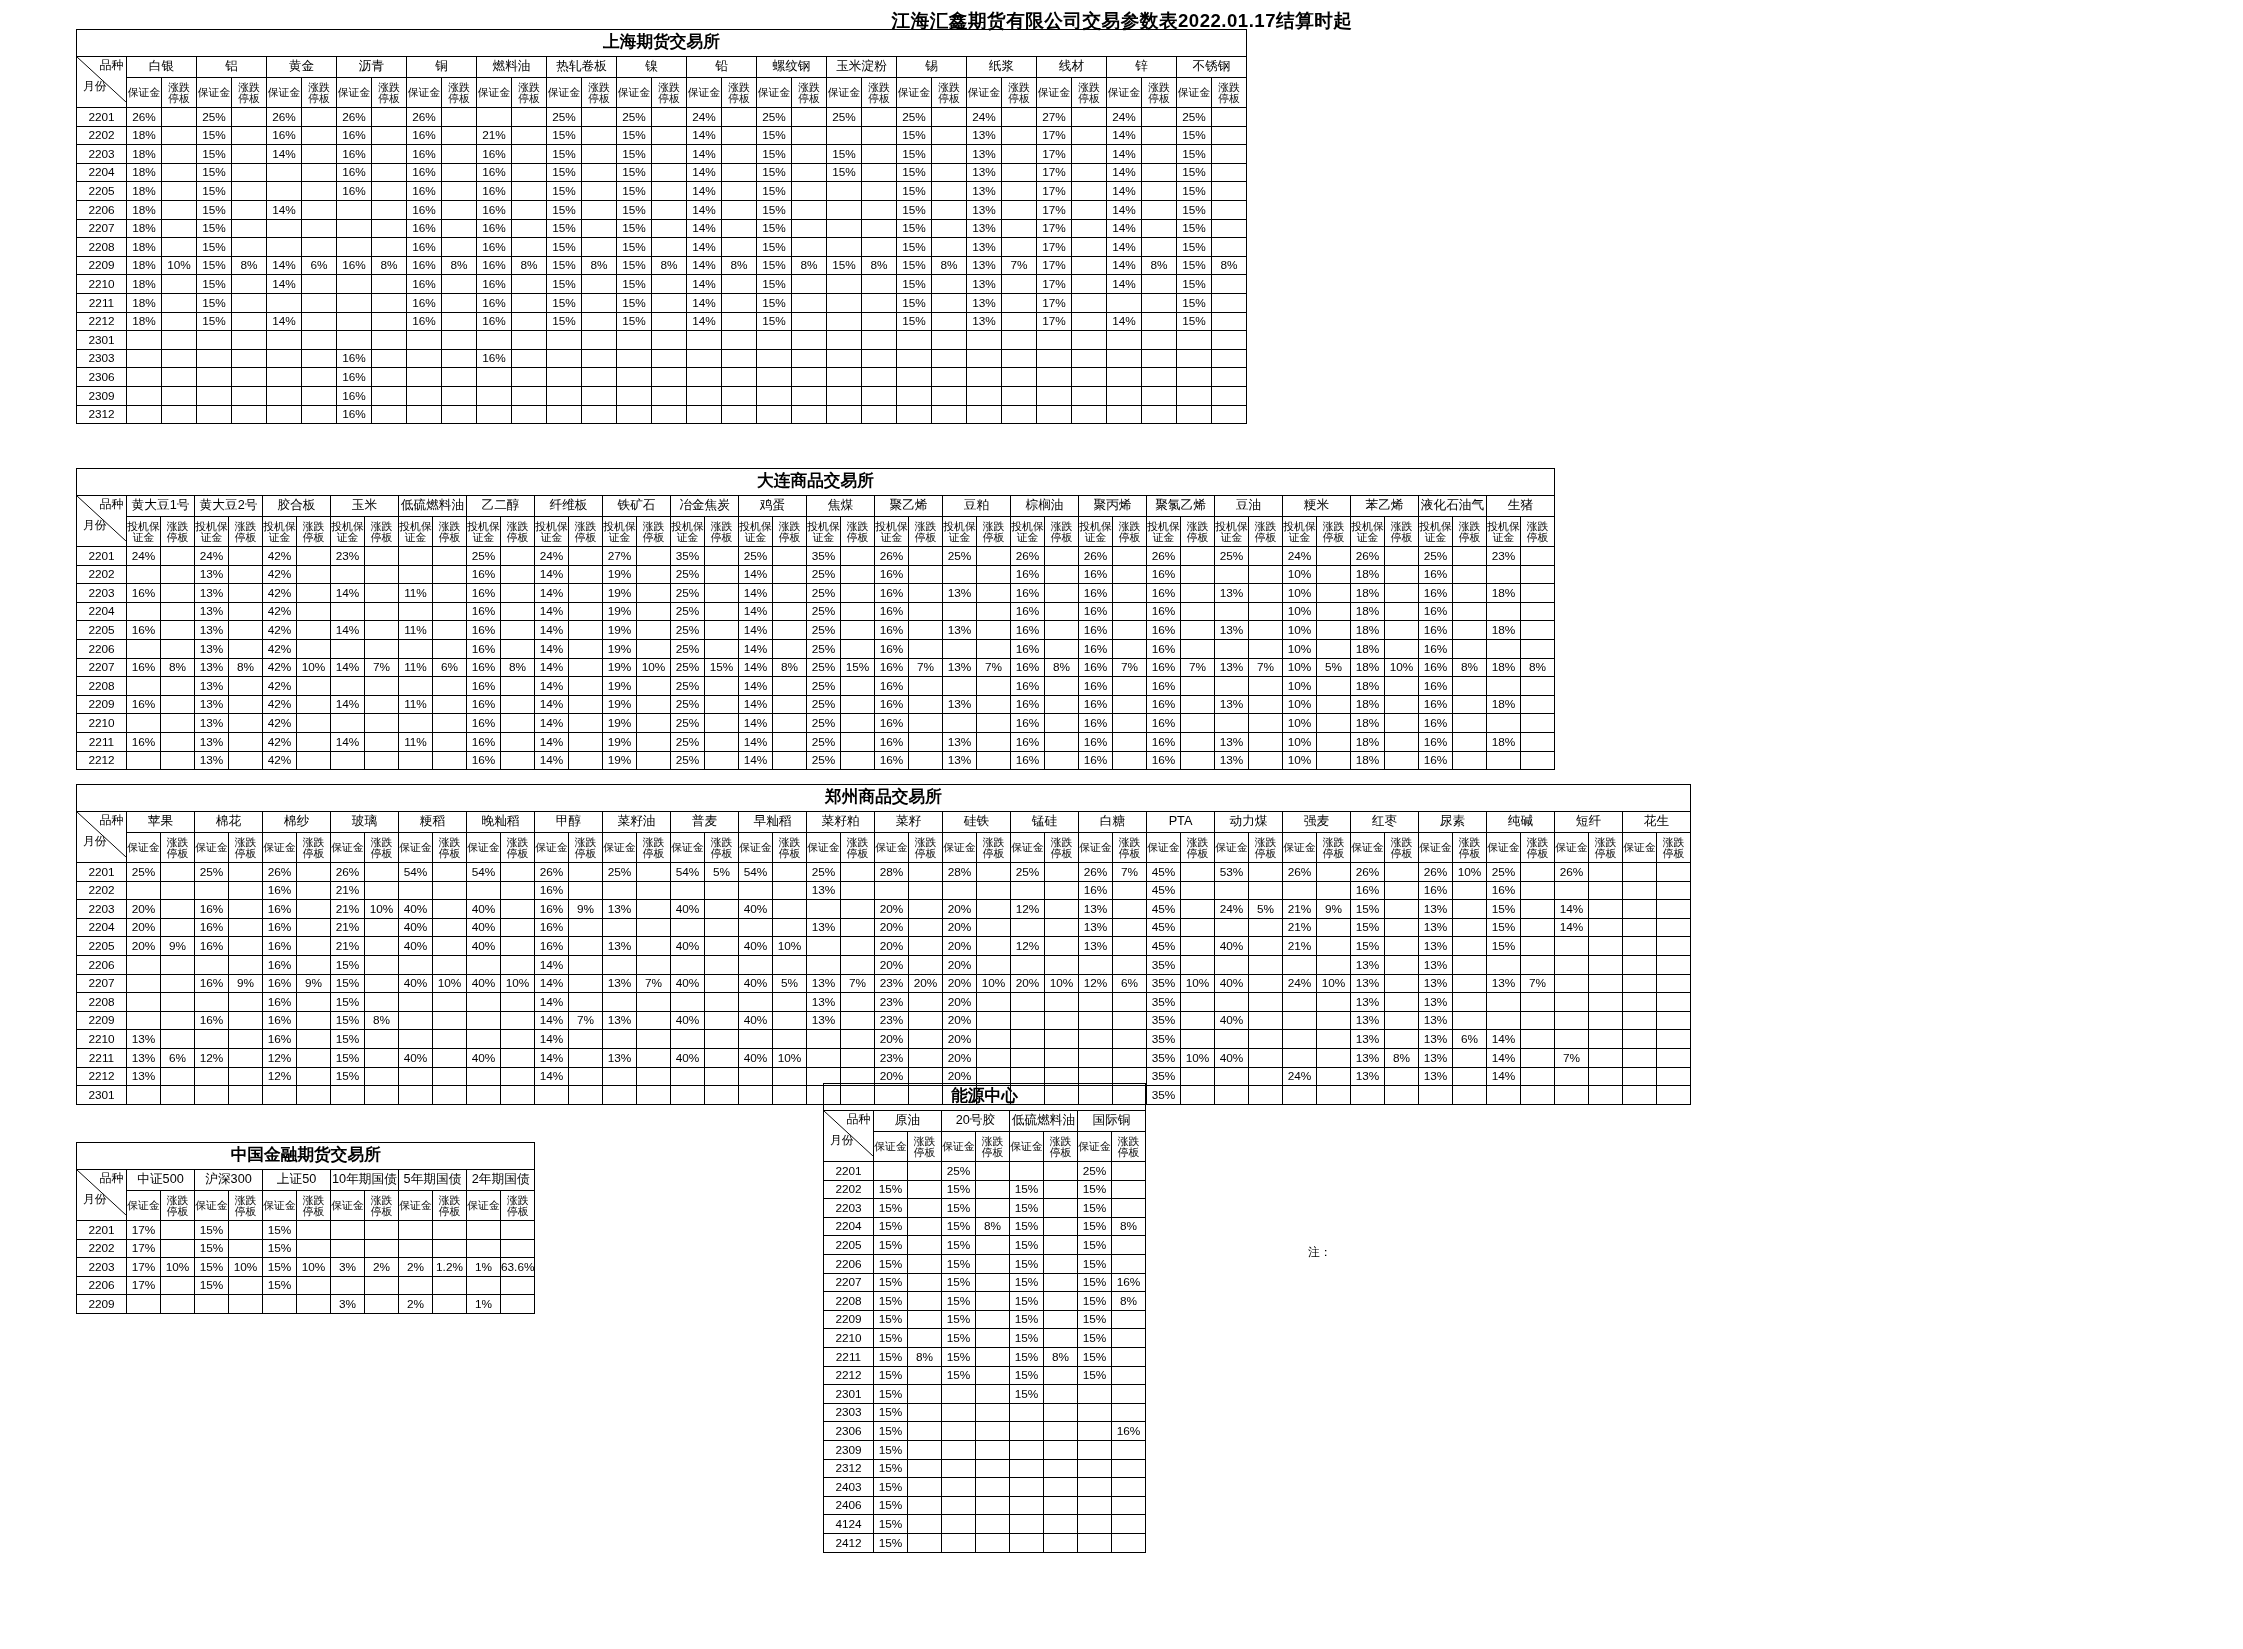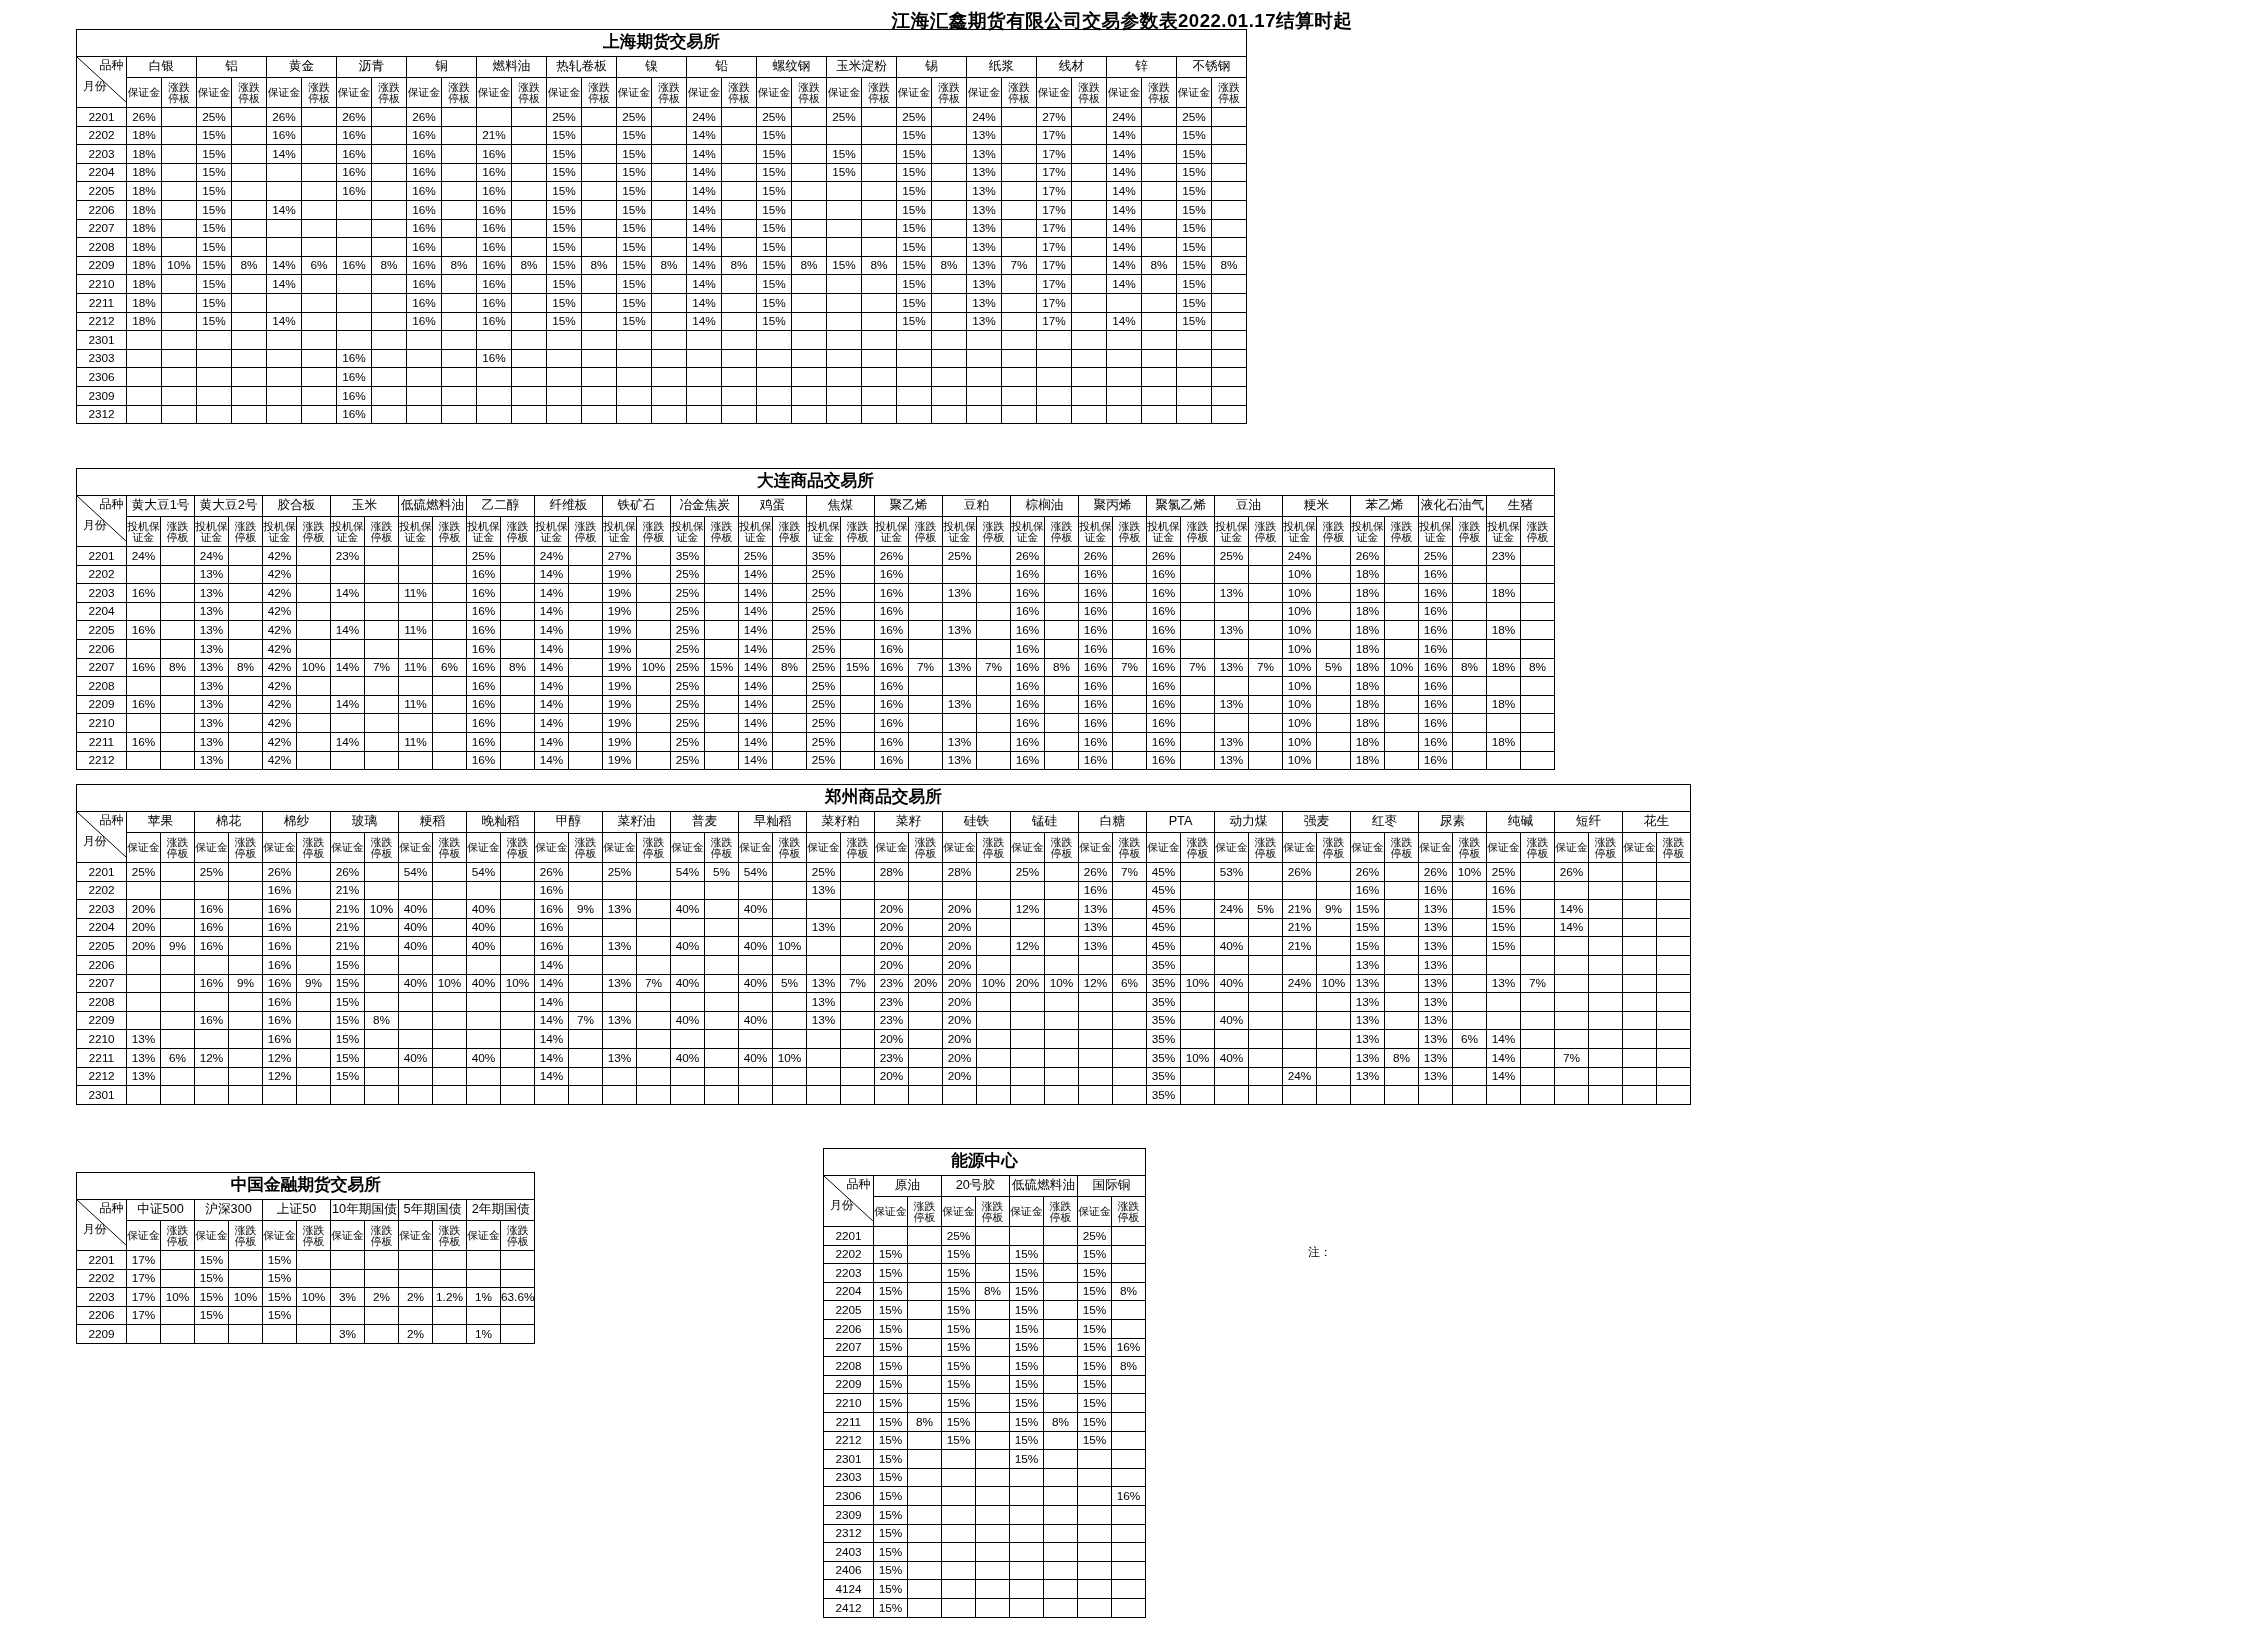--- a/index.html
+++ b/index.html
@@ -2351,21 +2351,21 @@
           <td class="mon"></td>
           <td class="mon"></td>
           <td class="mon"></td>
           <td class="mon"></td>
           <td class="mon"></td>
           <td class="mon"></td>
         </tr>
       </tbody>
     </table>
   </div>
-<div class="wrap" id="sec3" style="left:76px;top:1172px;">
+<div class="wrap" id="sec3" style="left:76px;top:1142px;">
     <table>
       <tbody>
         <tr>
           <td class="exch-title" colspan="13">中国金融期货交易所</td>
         </tr>
         <tr>
           <td class="corner" rowspan="2" style="width:49px">
             <svg width="49" height="45" viewBox="0 0 50 46">
               <line x1="0" y1="0" x2="50" y2="46" stroke="#000" stroke-width="1"></line>
             </svg>
@@ -2494,21 +2494,21 @@
           <td class="mon">3%</td>
           <td class="mon"></td>
           <td class="mon">2%</td>
           <td class="mon"></td>
           <td class="mon">1%</td>
           <td class="mon"></td>
         </tr>
       </tbody>
     </table>
   </div>
-<div class="wrap" id="sec4" style="left:823px;top:1148px;">
+<div class="wrap" id="sec4" style="left:823px;top:1083px;">
     <table>
       <tbody>
         <tr>
           <td class="exch-title" colspan="9">能源中心</td>
         </tr>
         <tr>
           <td class="corner" rowspan="2" style="width:49px">
             <svg width="49" height="45" viewBox="0 0 50 46">
               <line x1="0" y1="0" x2="50" y2="46" stroke="#000" stroke-width="1"></line>
             </svg>

